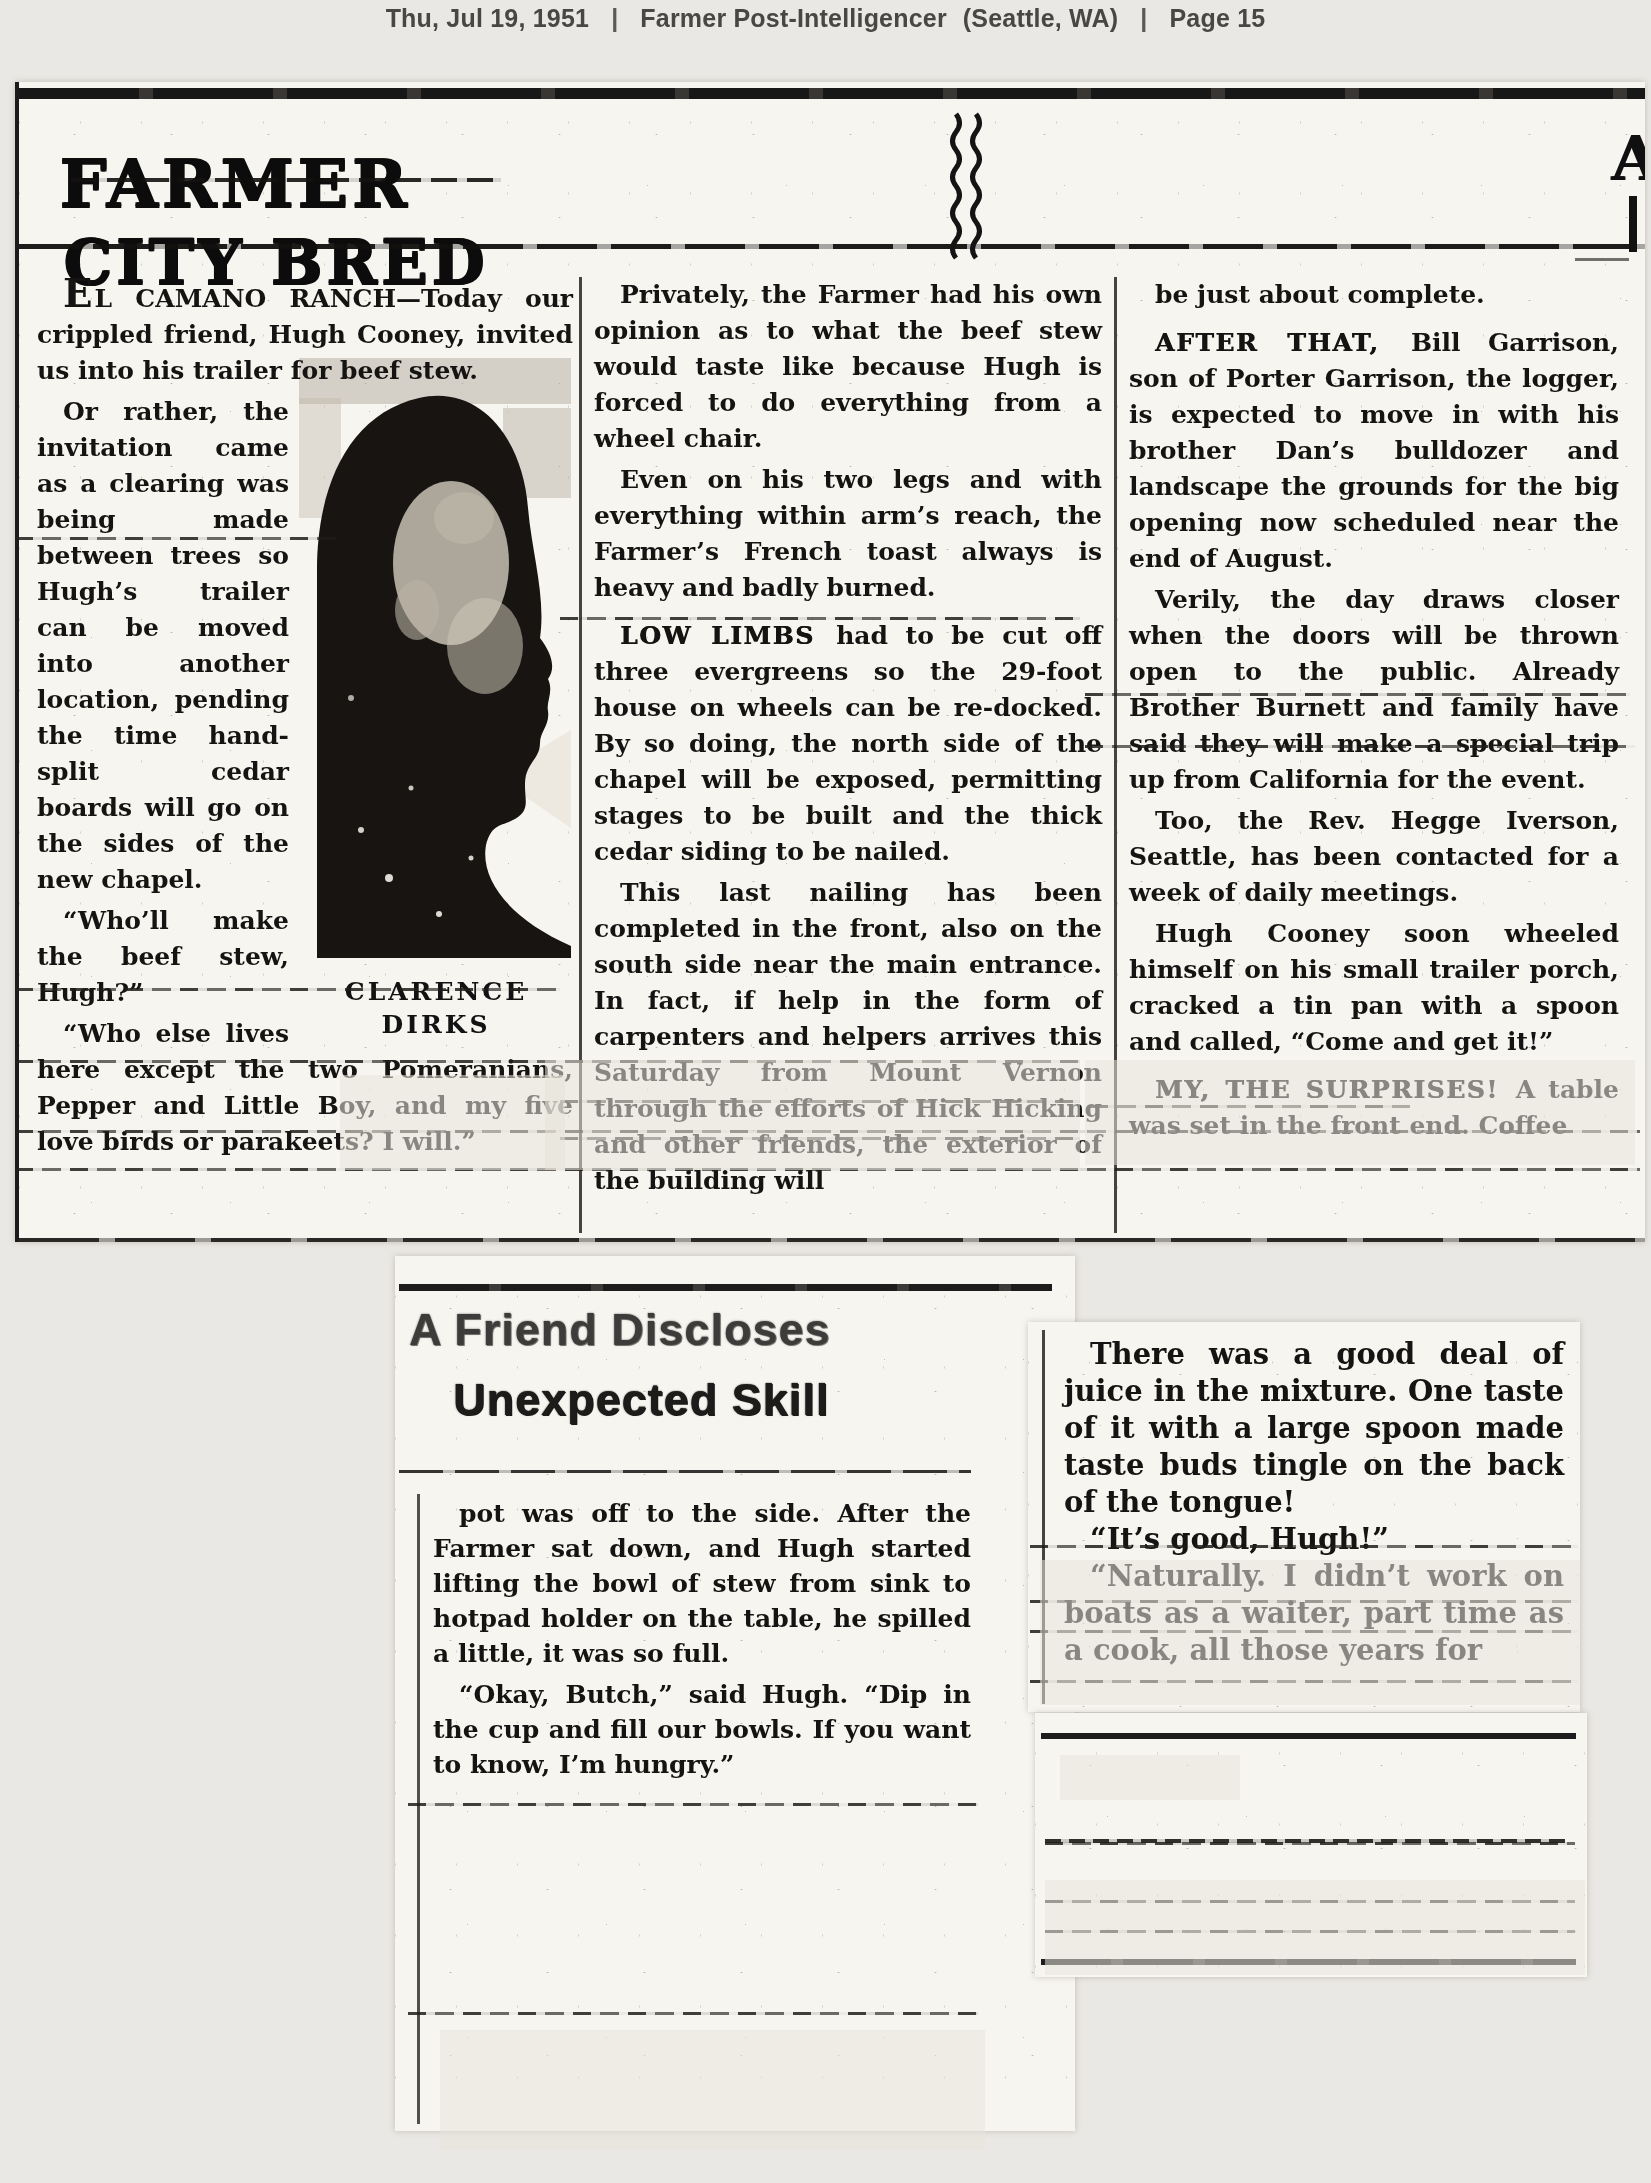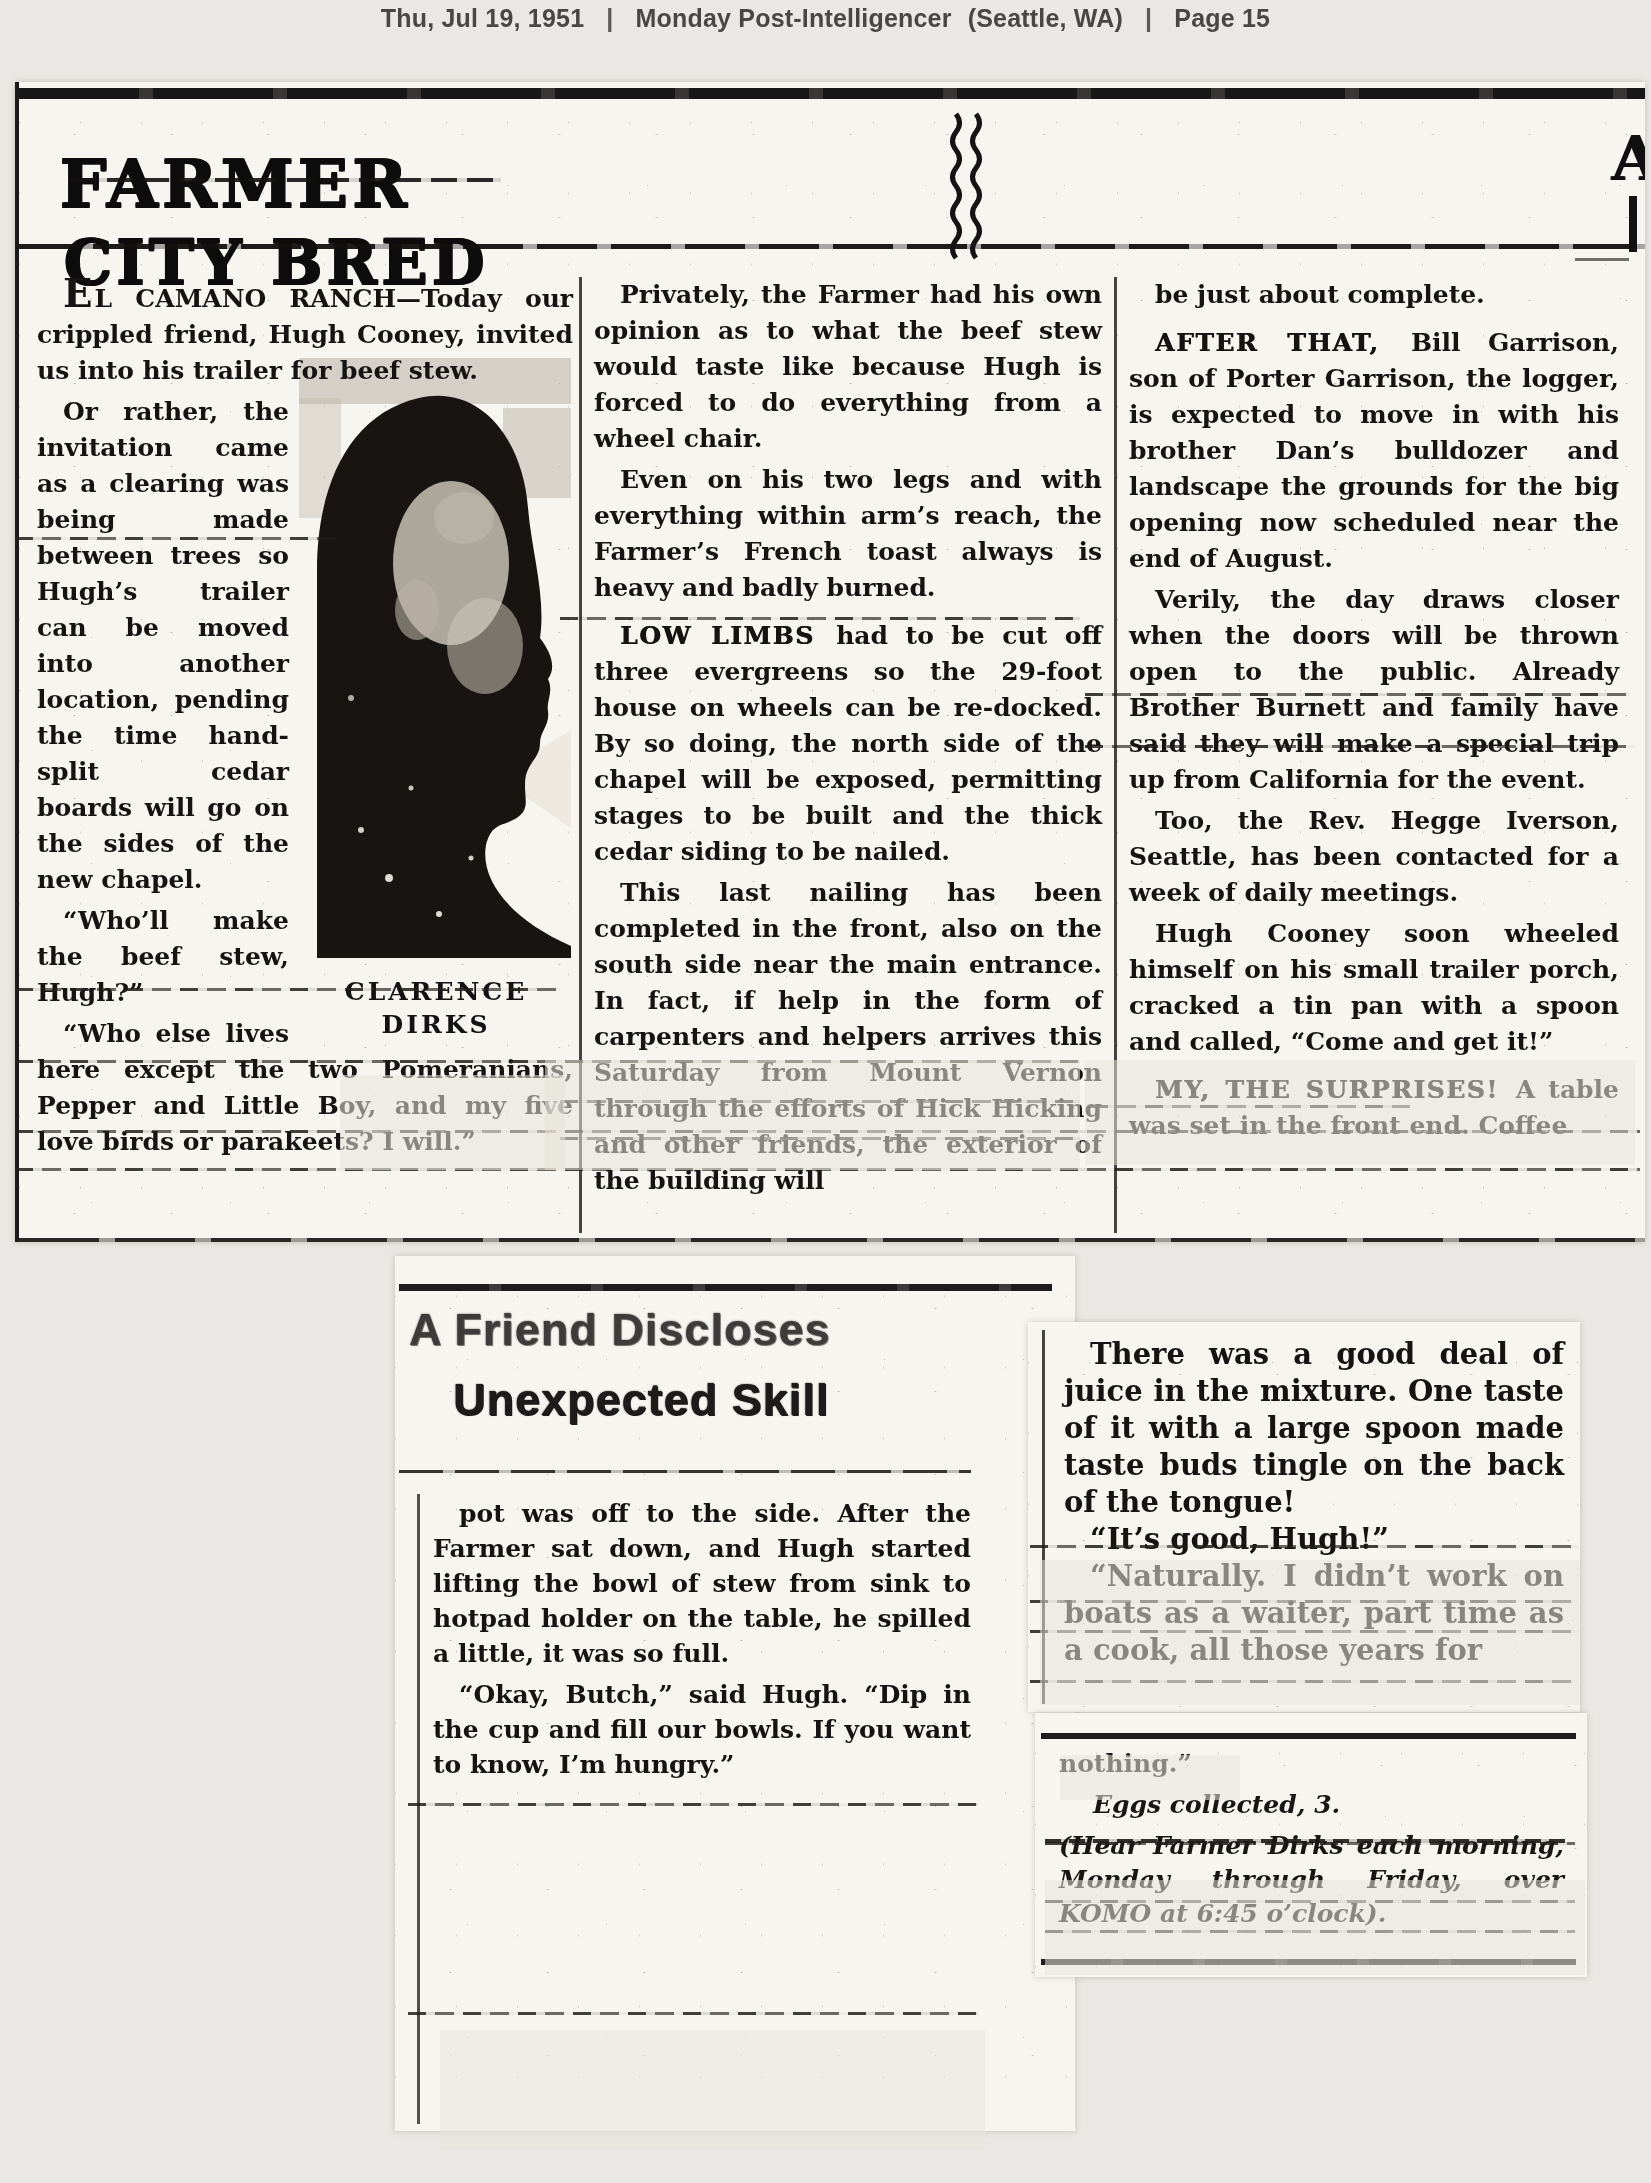--- a/index.html
+++ b/index.html
@@ -89,21 +89,21 @@
   .smudge{position:absolute;background:rgba(231,227,219,.55);}
   .bottom-rule{position:absolute;left:0;bottom:0;width:100%;height:4px;
     background:repeating-linear-gradient(90deg,rgba(20,18,16,.9) 0 80px,rgba(20,18,16,.4) 80px 96px);}
 </style>
 </head>
 <body>
 
 <div class="page">
 
   <div class="viewer-header">
-    <span>Thu, Jul 19, 1951</span><span class="sep">|</span><span>Monday Post-Intelligencer</span><span>(Seattle, WA)</span><span class="sep">|</span><span>Page 15</span>
+    <span>Thu, Jul 19, 1951</span><span class="sep">|</span><span>Farmer Post-Intelligencer</span><span>(Seattle, WA)</span><span class="sep">|</span><span>Page 15</span>
   </div>
 
   <div class="paper main-clip">
     <div class="topbar"></div>
 
     <div class="headline hl1">FARMER</div>
     <div class="hl-underline"></div>
     <div class="headline hl2">CITY BRED</div>
     <div class="hl-rule"></div>
 
@@ -189,25 +189,20 @@
     <div class="juice-vrule"></div>
     <div class="juice-body">
         <p>There was a good deal of juice in the mixture. One taste of it with a large spoon made taste buds tingle on the back of the tongue!</p>
         <p>“It’s good, Hugh!”</p>
         <p>“Naturally. I didn’t work on boats as a waiter, part time as a cook, all those years for</p>
       </div>
   </div>
 
   <div class="paper komo-clip">
     <div class="komo-topbar"></div>
-    <div class="komo-body">
-        <p>nothing.”</p>
-        <p class="italic indent">Eggs collected, 3.</p>
-        <p class="italic">(Hear Farmer Dirks each morning, Monday through Friday, over KOMO at 6:45 o’clock).</p>
-      </div>
     <div class="komo-scratch"></div>
     <div class="komo-botbar"></div>
   </div>
 
 <div class="scratch" style="left: 15px; top: 537px; width: 330px;"></div>
     <div class="scratch" style="left: 15px; top: 988px; width: 545px;"></div>
     <div class="scratch" style="left: 15px; top: 1060px; width: 1065px;"></div>
     <div class="scratch" style="left: 15px; top: 1130px; width: 1625px;"></div>
     <div class="scratch" style="left: 15px; top: 1168px; width: 1625px;"></div>
     <div class="scratch" style="left: 560px; top: 617px; width: 520px;"></div>

